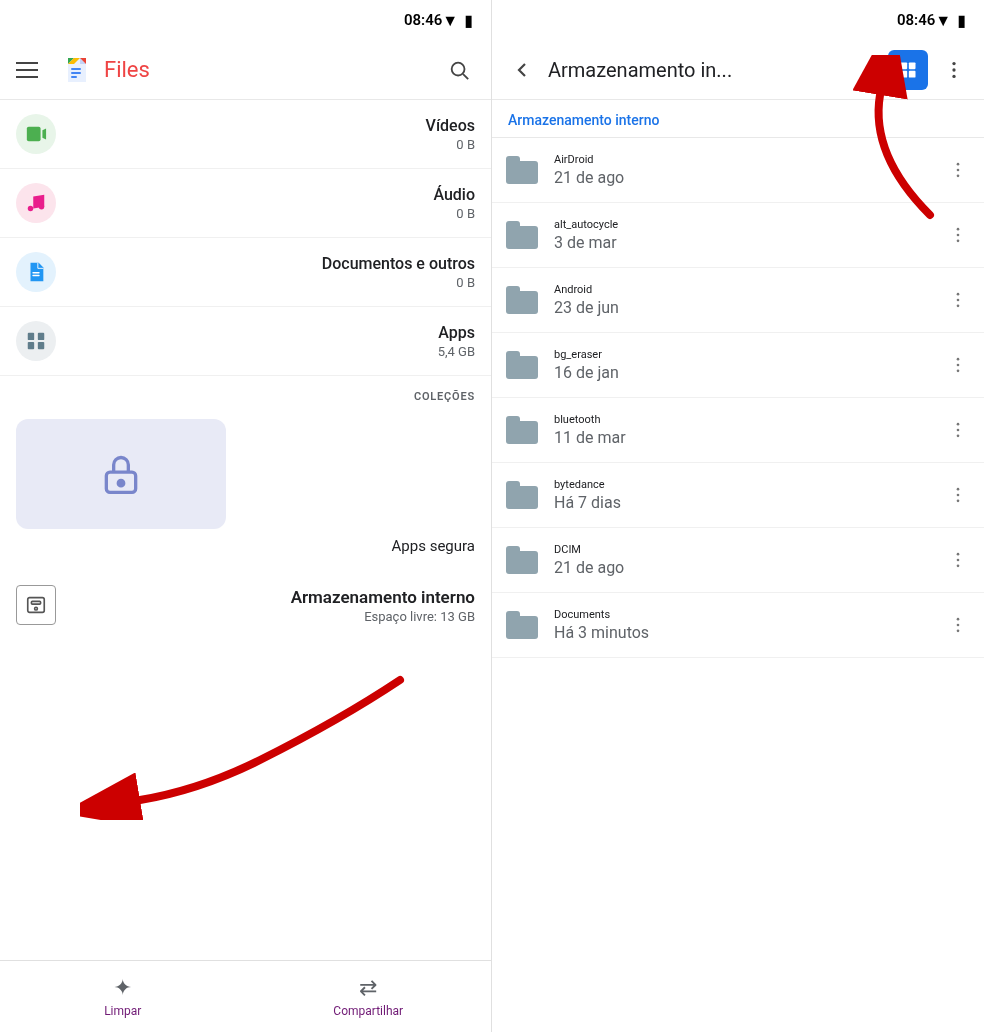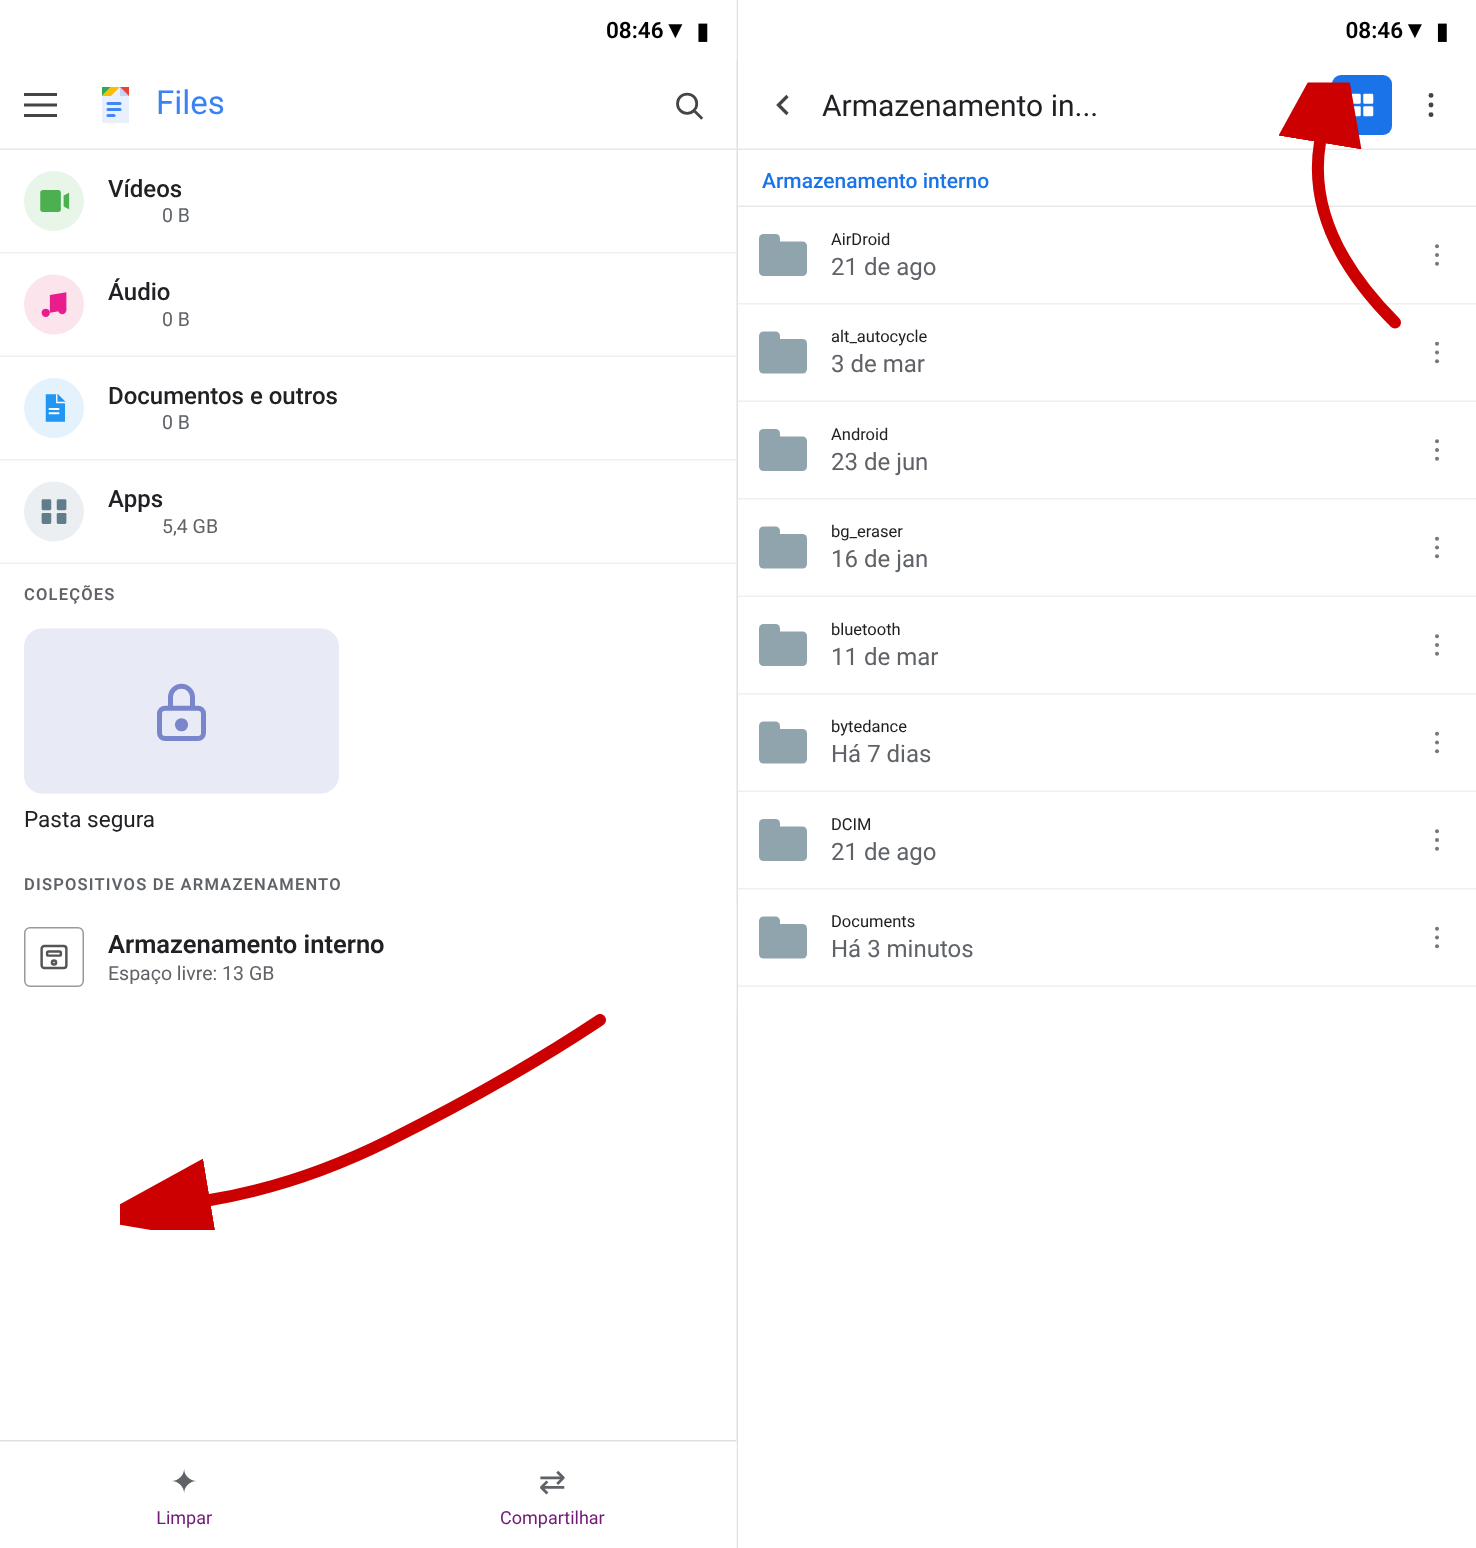--- a/index.html
+++ b/index.html
@@ -70,33 +70,34 @@
     .hamburger-btn span {
       display: block; width: 22px; height: 2px; background: #444;
     }
     .app-logo {
       width: 32px; height: 32px;
       display: flex; align-items: center; justify-content: center;
     }
     .app-title {
       font-size: 22px;
       font-weight: 400;
-      color: #3b82f6;
+      color: #ef4444;
       flex: 1;
     }
     .search-btn {
       width: 32px; height: 32px;
       display: flex; align-items: center; justify-content: center;
       cursor: pointer;
     }
 
     
     .category-list {
       flex: 1;
       overflow-y: auto;
+      text-align: right;
     }
     .category-item {
       display: flex;
       align-items: center;
       padding: 14px 16px;
       border-bottom: 1px solid #f0f0f0;
       gap: 16px;
       cursor: pointer;
     }
     .category-icon {
@@ -426,24 +427,23 @@
     <div class="section-header">COLEÇÕES</div>
 
     <div class="colecoes-section">
       <div class="safe-folder-card">
         <svg width="44" height="44" viewBox="0 0 24 24" fill="none" stroke="#7986cb" stroke-width="1.8">
           <rect x="4" y="11" width="16" height="11" rx="2"></rect>
           <path d="M8 11V7a4 4 0 0 1 8 0v4"></path>
           <circle cx="12" cy="17" r="1.5" fill="#7986cb"></circle>
         </svg>
       </div>
-      <div class="safe-folder-label">Pasta segura</div>
-    </div>
-
-    <div class="section-header">DISPOSITIVOS DE ARMAZENAMENTO</div>
+      <div class="safe-folder-label">Apps segura</div>
+    </div>
+
 
     <div class="storage-item">
       <div class="storage-icon">
         <svg width="22" height="22" viewBox="0 0 24 24" fill="none" stroke="#555" stroke-width="1.8">
           <rect x="3" y="4" width="18" height="16" rx="2"></rect>
           <rect x="7" y="8" width="10" height="3" rx="1"></rect>
           <circle cx="12" cy="16" r="1.5"></circle>
         </svg>
       </div>
       <div class="storage-info">

